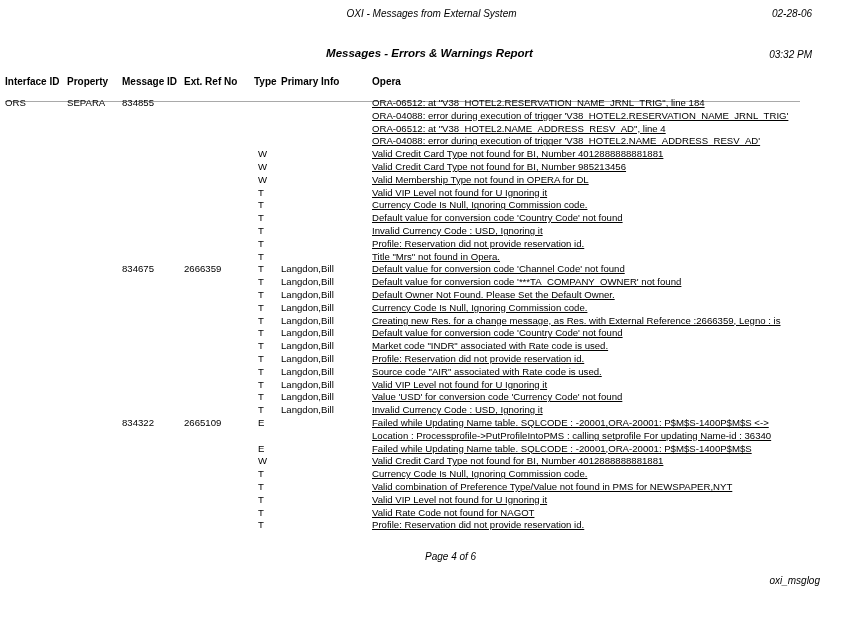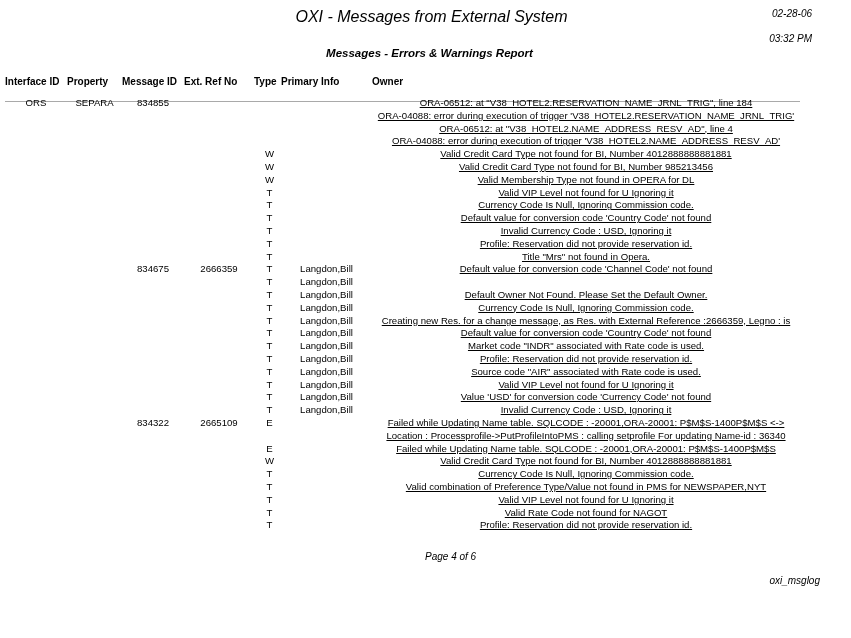--- a/index.html
+++ b/index.html
@@ -9,40 +9,40 @@
     height: 638px;
     background: #ffffff;
     font-family: "Liberation Sans", sans-serif;
     color: #000;
     overflow: hidden;
   }
   .report-title {
     position: absolute;
     top: 8px; left: 12px; right: 0;
     text-align: center;
-    font-size: 16px;
+    font-size: 10px;
     font-style: italic;
   }
   .report-date {
     position: absolute;
     top: 8px; right: 39px;
     font-size: 10px;
     font-style: italic;
   }
   .report-subtitle {
     position: absolute;
     top: 47px; left: 8px; right: 0;
     text-align: center;
     font-size: 11.5px;
     font-style: italic;
     font-weight: bold;
   }
   .report-time {
     position: absolute;
-    top: 33px; right: 39px;
+    top: 49px; right: 39px;
     font-size: 10px;
     font-style: italic;
   }
   .col-grid {
     display: grid;
     grid-template-columns: 62px 55px 62px 70px 27px 91px 1fr;
   }
   .col-headers {
     position: absolute;
     top: 76px; left: 5px;
@@ -52,21 +52,21 @@
     padding-bottom: 14px;
     border-bottom: 1px solid #a9a9a9;
   }
   .rows {
     position: absolute;
     top: 97px; left: 5px;
     width: 795px;
     font-size: 9.6px;
     line-height: 12.8px;
   }
-  .row { align-items: start; text-align: center; }
+  .row { align-items: start; }
   .cell { white-space: nowrap; overflow: visible; }
   .c-type { padding-left: 4px; }
   .c-text { white-space: normal; }
   .c-text .text-line { height: 12.8px; white-space: nowrap; text-decoration: underline; }
   .footer-page {
     position: absolute;
     top: 551px; left: 425px;
     font-size: 10px;
     font-style: italic;
   }
@@ -89,21 +89,21 @@
   <div class="report-subtitle">Messages - Errors &amp; Warnings Report</div>
   <div class="report-time">03:32 PM</div>
 
   <div class="col-headers col-grid">
     <div class="cell">Interface ID</div>
     <div class="cell">Property</div>
     <div class="cell">Message ID</div>
     <div class="cell">Ext. Ref No</div>
     <div class="cell">Type</div>
     <div class="cell">Primary Info</div>
-    <div class="cell">Owner</div>
+    <div class="cell">Opera</div>
   </div>
 
   <div class="rows" id="rows">
   <div class="row col-grid">
     <div class="cell c-iface">ORS</div>
     <div class="cell c-prop">SEPARA</div>
     <div class="cell c-msgid">834855</div>
     <div class="cell c-ext"></div>
     <div class="cell c-type"></div>
     <div class="cell c-primary"></div>
@@ -235,20 +235,23 @@
         </div>
   </div>
 
   <div class="row col-grid">
     <div class="cell c-iface"></div>
     <div class="cell c-prop"></div>
     <div class="cell c-msgid"></div>
     <div class="cell c-ext"></div>
     <div class="cell c-type">T</div>
     <div class="cell c-primary">Langdon,Bill</div>
+    <div class="cell c-text">
+          <div class="text-line">Default value for conversion code '***TA_COMPANY_OWNER' not found</div>
+        </div>
   </div>
 
   <div class="row col-grid">
     <div class="cell c-iface"></div>
     <div class="cell c-prop"></div>
     <div class="cell c-msgid"></div>
     <div class="cell c-ext"></div>
     <div class="cell c-type">T</div>
     <div class="cell c-primary">Langdon,Bill</div>
     <div class="cell c-text">

